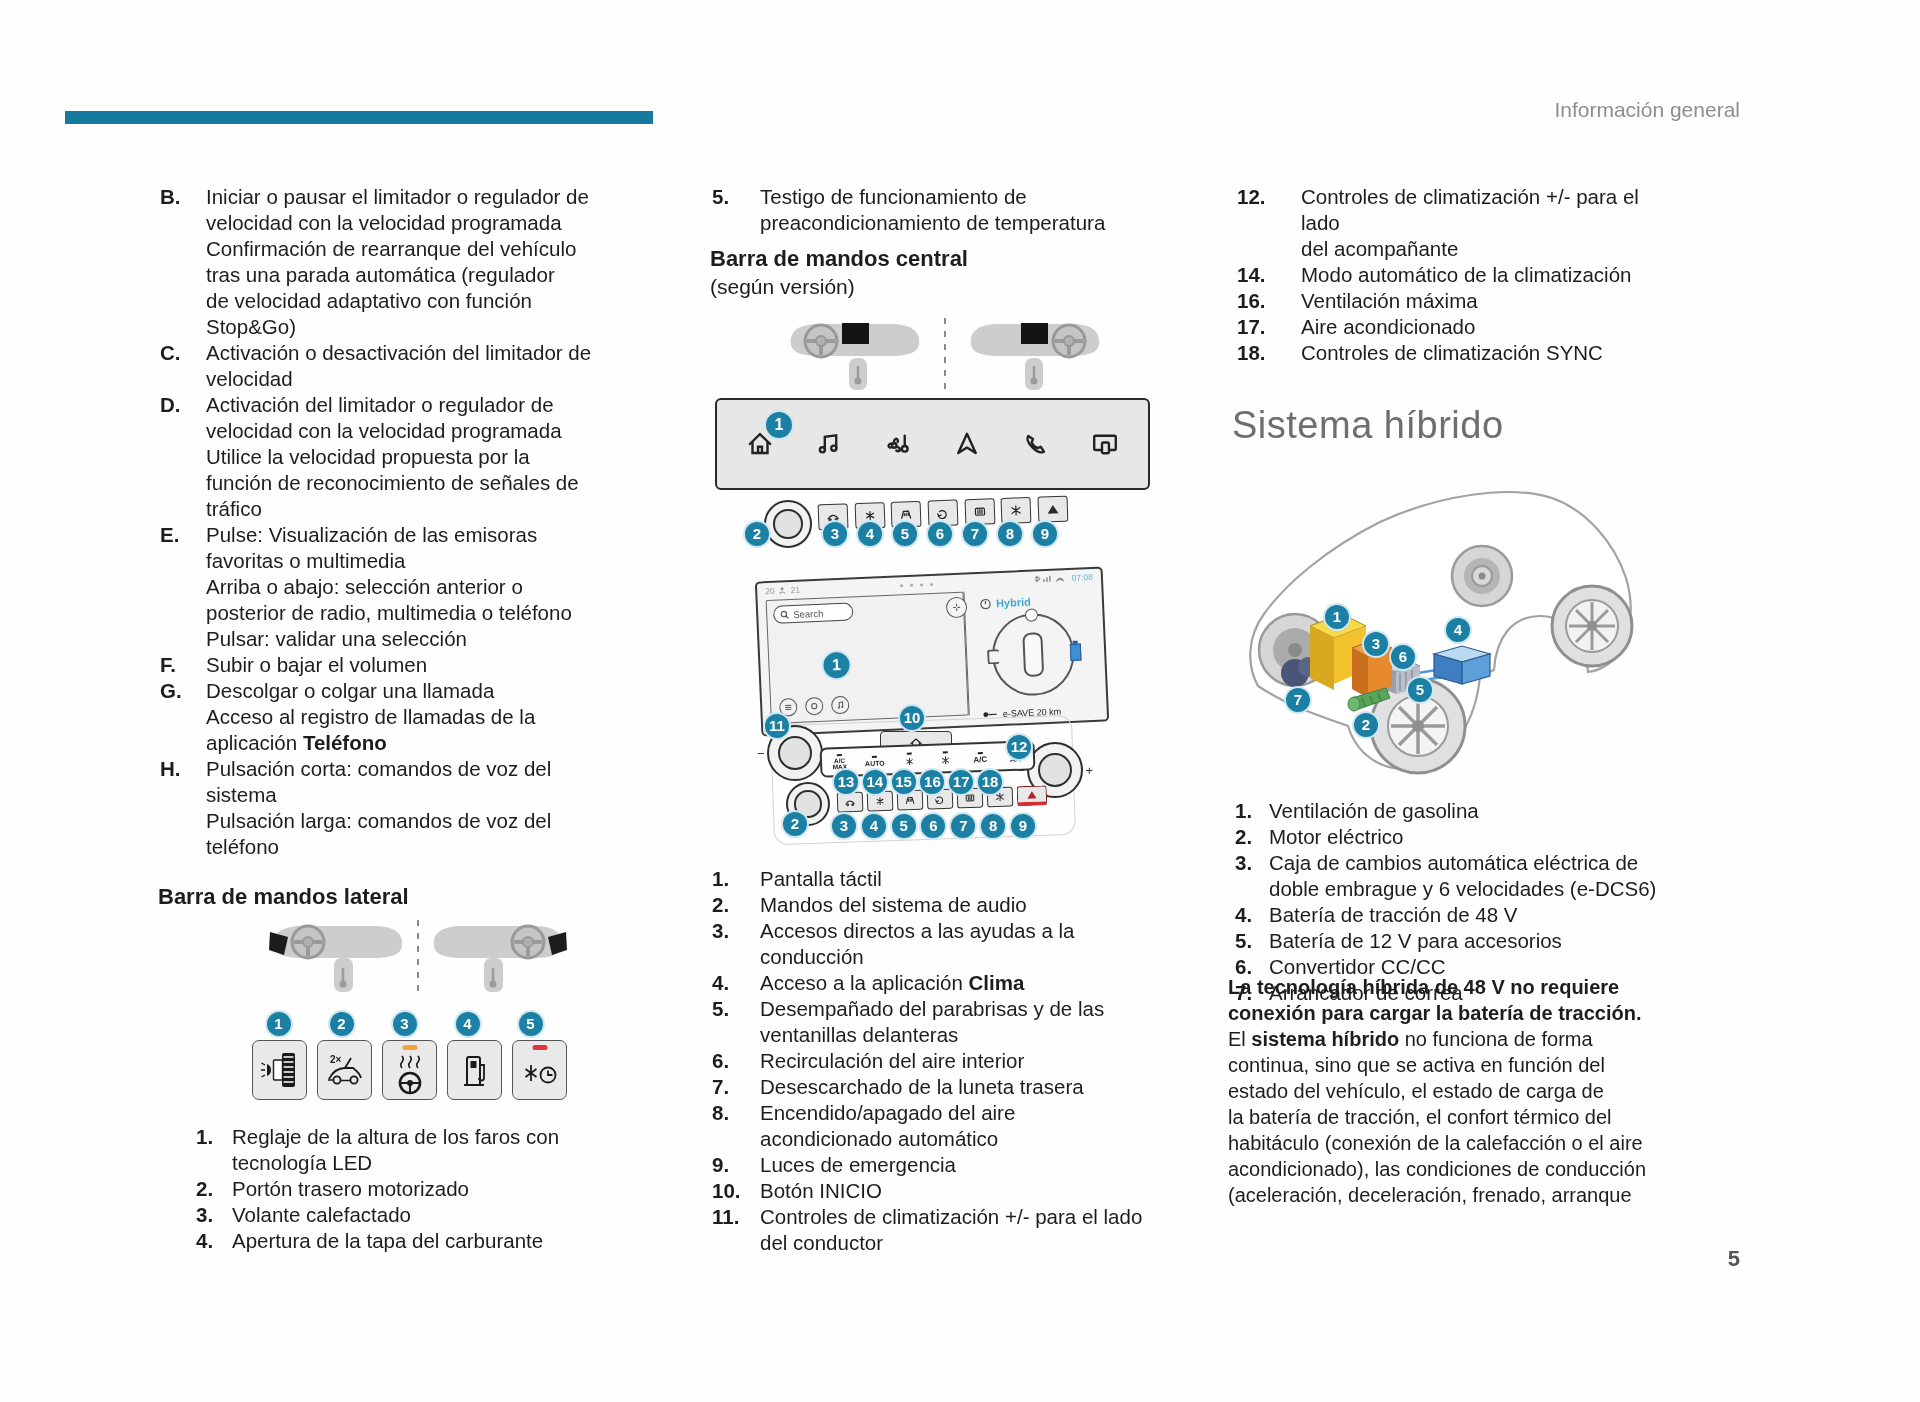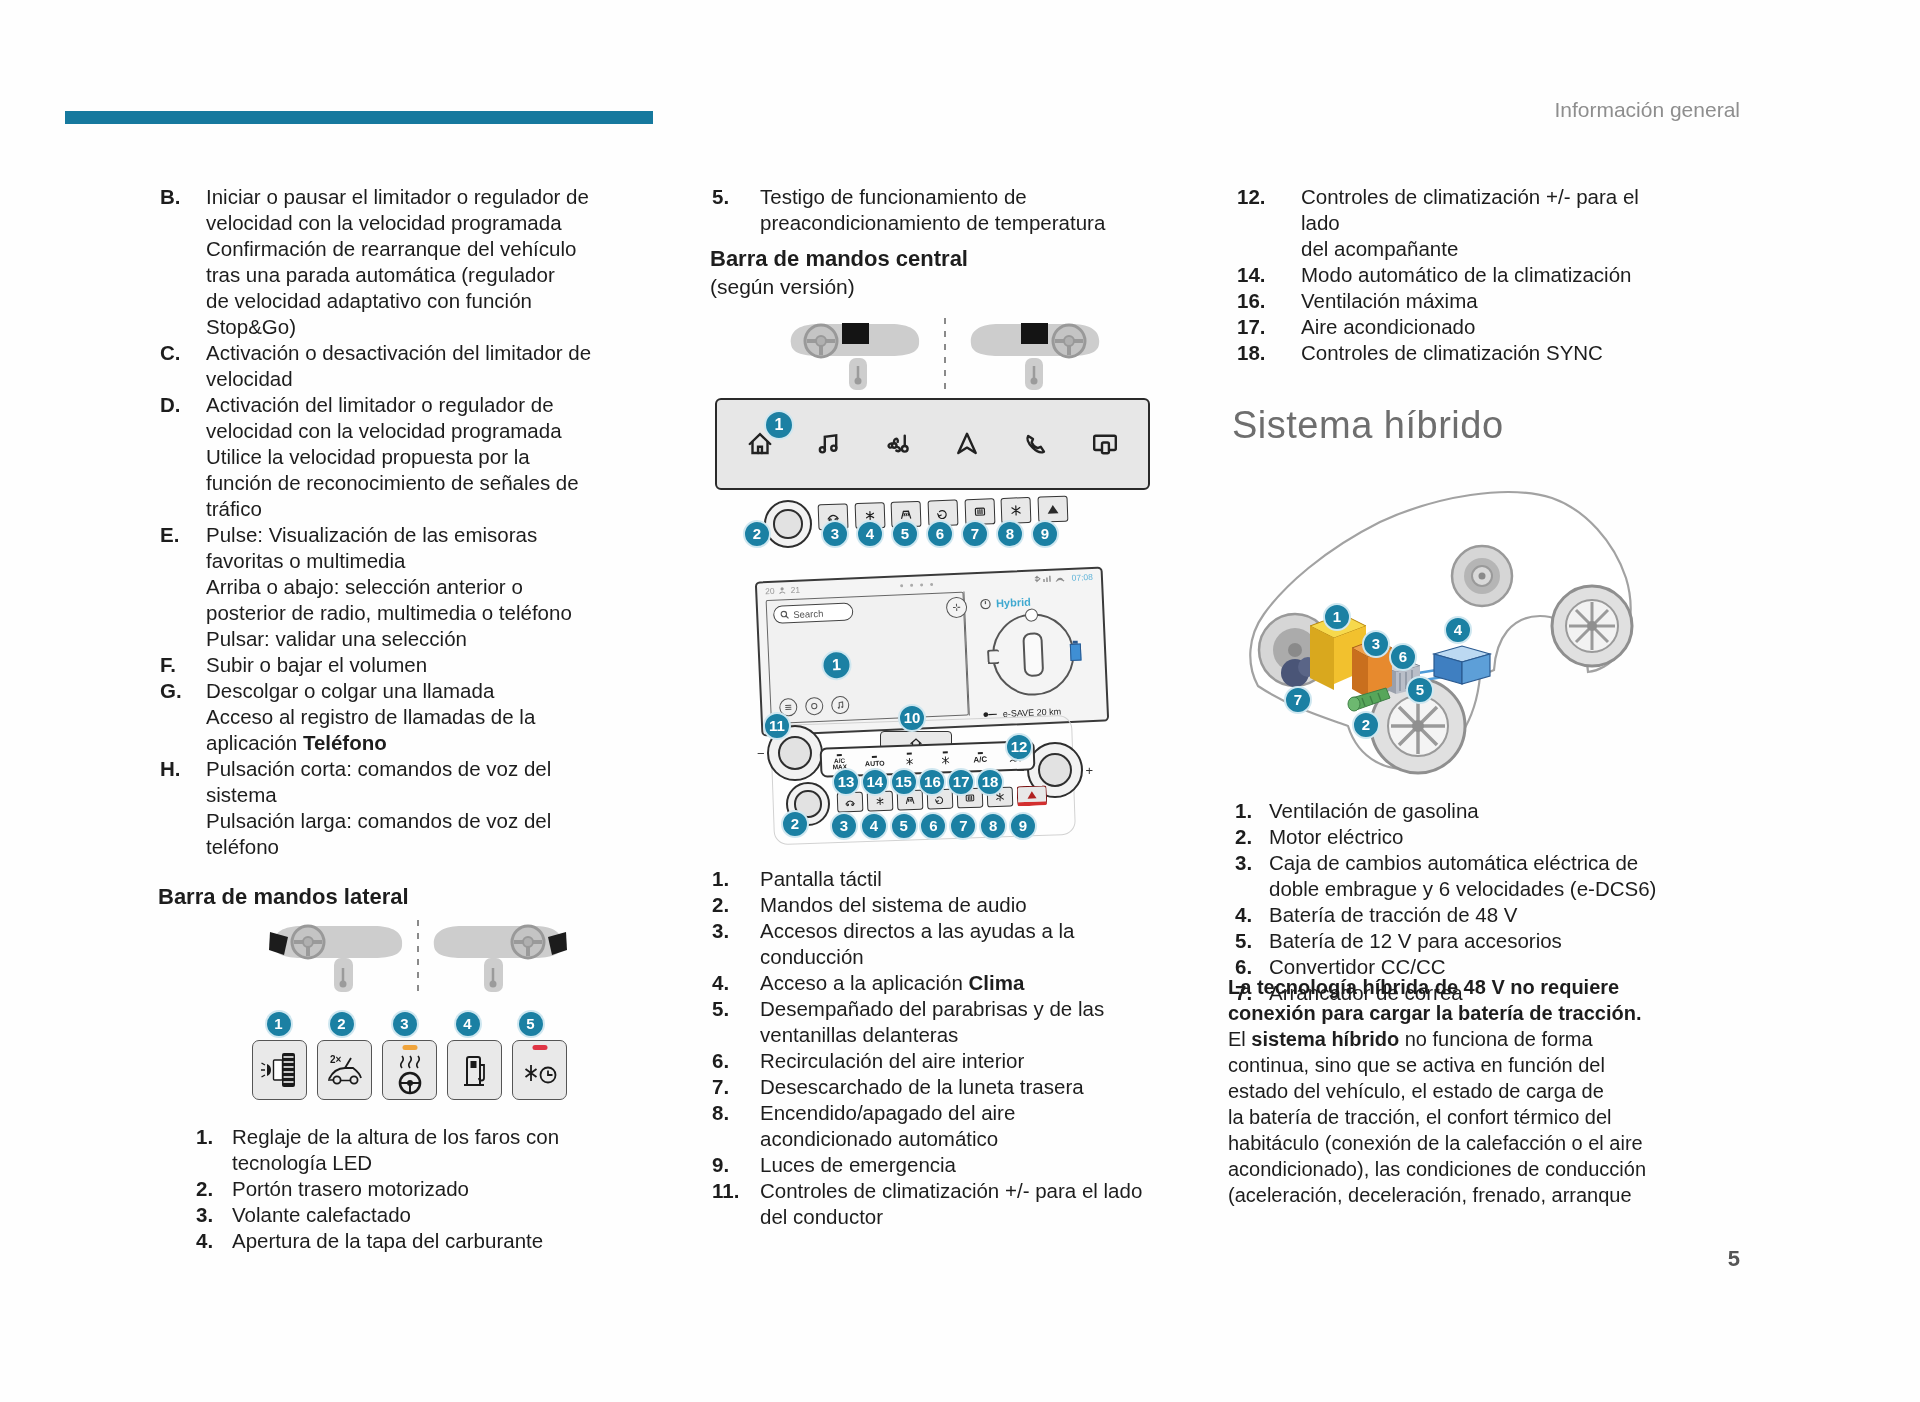--- a/index.html
+++ b/index.html
@@ -645,20 +645,24 @@
         <span class="mk mk-w48">8.</span>
         <span class="tx">Encendido/apagado del aire
 acondicionado automático</span>
       </div>
 
       <div class="li">
         <span class="mk mk-w48">9.</span>
         <span class="tx">Luces de emergencia</span>
       </div>
 
+      <div class="li">
+        <span class="mk mk-w48">10.</span>
+        <span class="tx">Botón INICIO</span>
+      </div>
 
       <div class="li">
         <span class="mk mk-w48">11.</span>
         <span class="tx">Controles de climatización +/- para el lado
 del conductor</span>
       </div>
     </div>
 
   <div class="abs body-txt tlist" style="left:1237px;top:184px;width:445px;">
 

